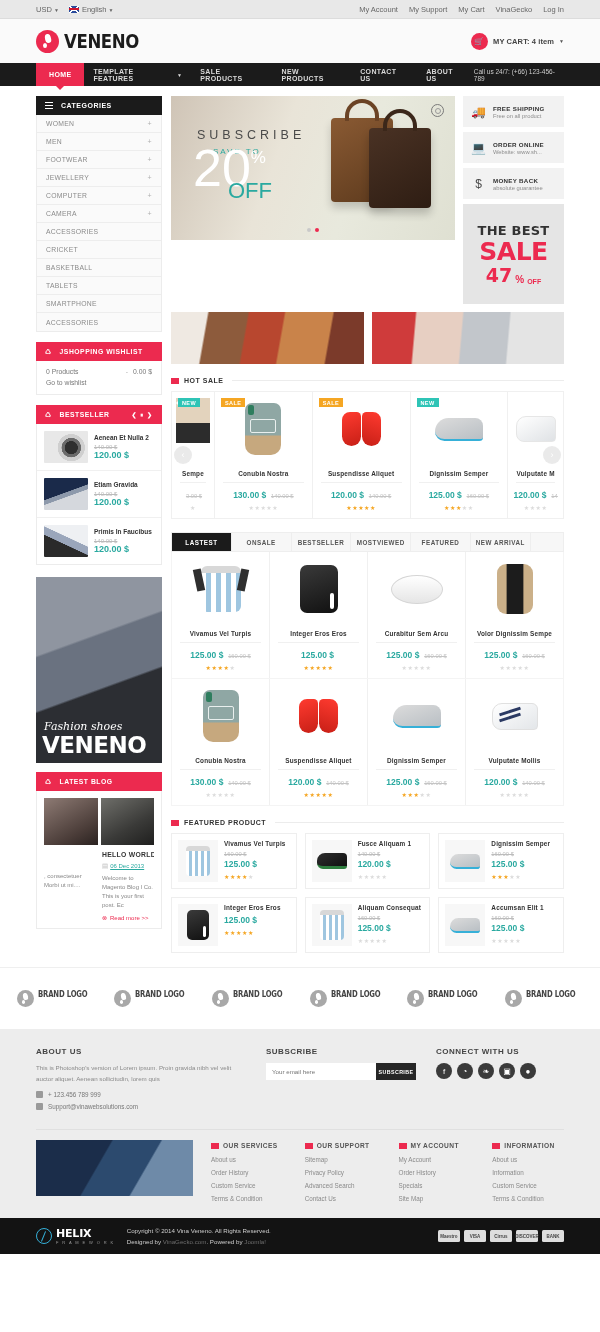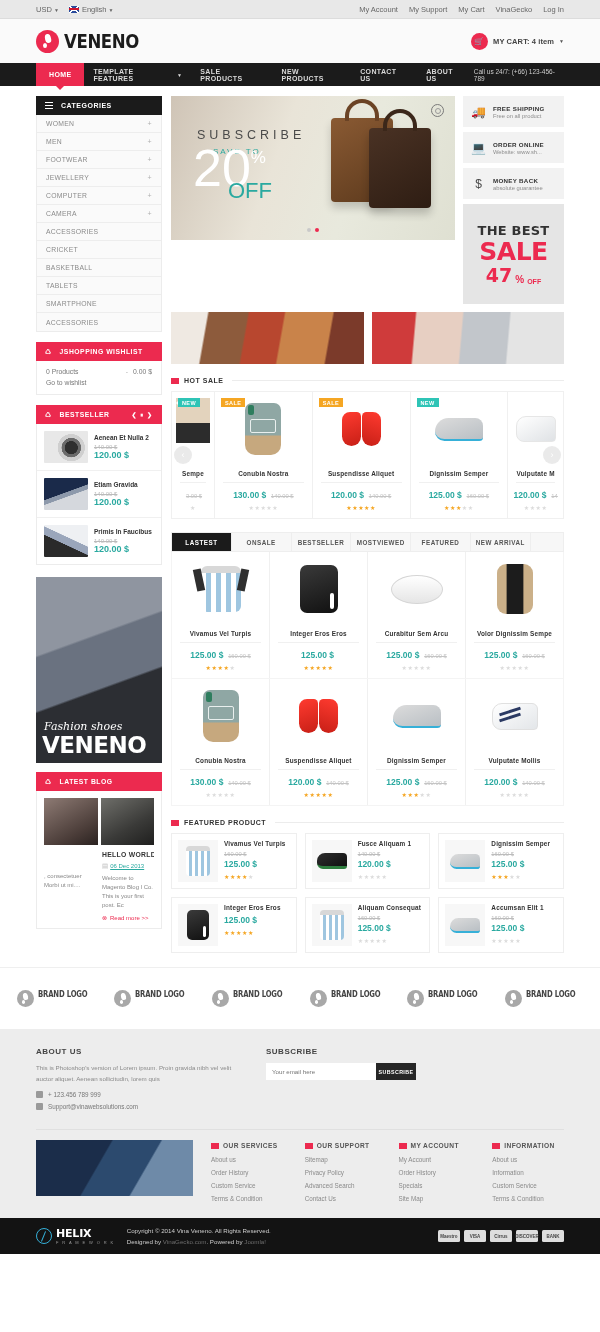--- a/index.html
+++ b/index.html
@@ -859,20 +859,30 @@
             <span>Support@vinawebsolutions.com</span>
           </div>
       </div>
       <div class="fc-news">
         <div class="f-h">SUBSCRIBE</div>
         <div class="news-form">
           <input type="text" placeholder="Your email here" style="">
           <button>SUBSCRIBE</button>
         </div>
       </div>
+      <div class="fc-social">
+        <div class="f-h">CONNECT WITH US</div>
+        <div class="socials">
+          <span class="soc">f</span>
+          <span class="soc">◔</span>
+          <span class="soc">❧</span>
+          <span class="soc">▣</span>
+          <span class="soc">●</span>
+        </div>
+      </div>
     </div>
     <div class="f-row2" style="position:relative">
       <div style="position:absolute;left:0;top:10px;width:157px;height:56px;
         background:linear-gradient(120deg,#1b2d4a 0 40%,#2c4a6e 41% 66%,#6e8aa8 67%)"></div>
       <div class="f-col">
         <div class="f-colh">
             <span class="sq"></span>
             <span class="t">OUR SERVICES</span>
           </div>
         <div class="f-link">About us</div>

